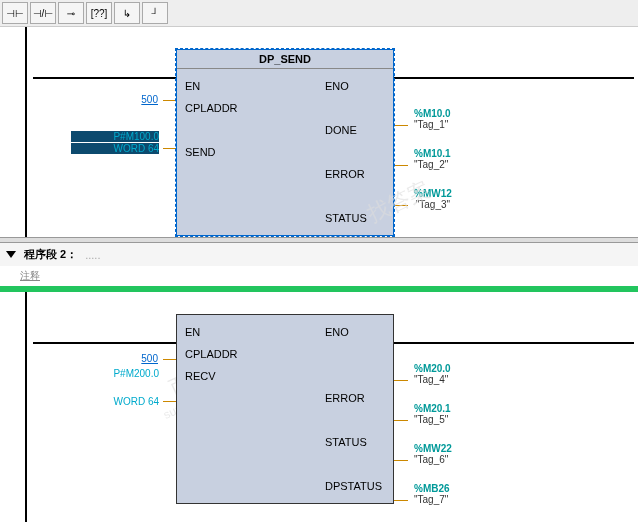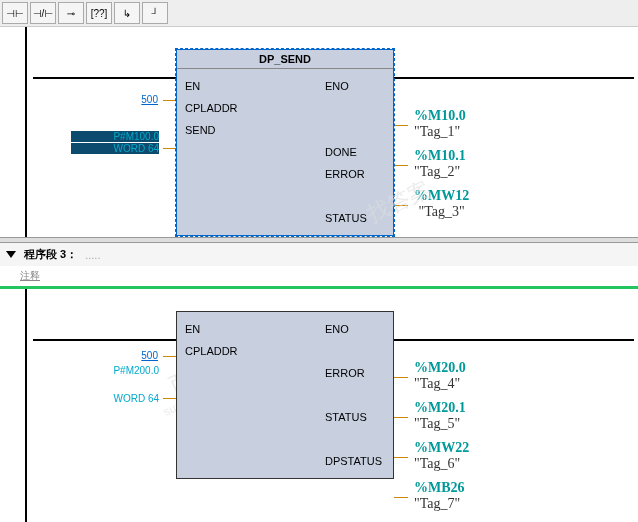--- a/index.html
+++ b/index.html
@@ -23,30 +23,30 @@
     .port-right { min-width: 60px; }
     
     .wire-h { position: absolute; height: 2px; background: #000; }
     .wire-short { position: absolute; height: 1px; background: #cc8800; width: 14px; }
     
     .param-text { position: absolute; text-align: right; font-size: 10px; }
     .param-blue { color: #0066cc; text-decoration: underline; }
     .param-cyan { color: #00aacc; }
     .param-highlight { background: #0c4a6e; }
     
-    .tag-text { position: absolute; font-size: 14px; font-family: Liberation Serif, serif; }
+    .tag-text { position: absolute; font-size: 10px; }
     .tag-addr { color: #009999; font-weight: bold; }
     .tag-name { color: #333; }
     
     .divider-thick { height: 6px; background: #ddd; border-top: 1px solid #999; border-bottom: 1px solid #999; }
     
     .network-header { display: flex; align-items: center; padding: 4px 6px; background: #f5f5f5; gap: 8px; }
     .collapse-icon { width: 0; height: 0; border-left: 5px solid transparent; border-right: 5px solid transparent; border-top: 7px solid #000; cursor: pointer; }
     .net-title { font-weight: bold; }
-    .comment-line { padding: 3px 20px; color: #888; font-size: 10px; border-bottom: 3px solid #22c55e; text-decoration: underline; }
+    .comment-line { padding: 3px 20px; color: #888; font-size: 10px; border-bottom: 6px solid #22c55e; text-decoration: underline; }
     
     .watermark { position: absolute; color: #ddd; font-size: 22px; transform: rotate(-25deg); pointer-events: none; z-index: 0; opacity: 0.6; }
   </style>
 </head>
 <body>
 
 <div class="toolbar">
   <div class="tool-btn">⊣⊢</div>
   <div class="tool-btn">⊣/⊢</div>
   <div class="tool-btn">⊸</div>
@@ -89,26 +89,26 @@
       <div class="block-body">
         <div class="block-row">
             <span class="port-left">EN</span>
             <span class="port-right">ENO</span>
           </div>
         <div class="block-row">
             <span class="port-left">CPLADDR</span>
             <span class="port-right"></span>
           </div>
         <div class="block-row">
+            <span class="port-left"></span>
+            <span class="port-right">DONE</span>
+          </div>
+        <div class="block-row">
             <span class="port-left">SEND</span>
             <span class="port-right"></span>
-          </div>
-        <div class="block-row">
-            <span class="port-left"></span>
-            <span class="port-right">DONE</span>
           </div>
         <div class="block-row">
             <span class="port-left"></span>
             <span class="port-right">ERROR</span>
           </div>
         <div class="block-row">
             <span class="port-left"></span>
             <span class="port-right"></span>
           </div>
         <div class="block-row">
@@ -118,21 +118,21 @@
       </div>
     </div>
     <div class="watermark" style="left:340px; top:150px;">找答案</div>
   </div>
 </div>
 
 <div class="divider-thick"></div>
 
 <div class="network-header">
   <div class="collapse-icon"></div>
-  <span class="net-title">程序段 3：</span>
+  <span class="net-title">程序段 2：</span>
   <span style="color:#aaa;">.....</span>
 </div>
 <div class="comment-line">注释</div>
 
 <div class="network-area" style="min-height:230px;">
   <div class="power-rail"></div>
   <div class="block-container" style="min-height:220px;">
     <div class="watermark" style="left:140px; top:50px; font-size:22px;">西门子工业</div>
     <div class="watermark" style="left:130px; top:70px; font-size:12px;">support.industry.siemens.com/cs</div>
 
@@ -171,20 +171,24 @@
       <div class="block-body">
         <div class="block-row">
             <span class="port-left">EN</span>
             <span class="port-right">ENO</span>
           </div>
         <div class="block-row">
             <span class="port-left">CPLADDR</span>
             <span class="port-right"></span>
           </div>
         <div class="block-row">
+            <span class="port-left">RECV</span>
+            <span class="port-right"></span>
+          </div>
+        <div class="block-row">
             <span class="port-left"></span>
             <span class="port-right">ERROR</span>
           </div>
         <div class="block-row">
             <span class="port-left"></span>
             <span class="port-right"></span>
           </div>
         <div class="block-row">
             <span class="port-left"></span>
             <span class="port-right">STATUS</span>

